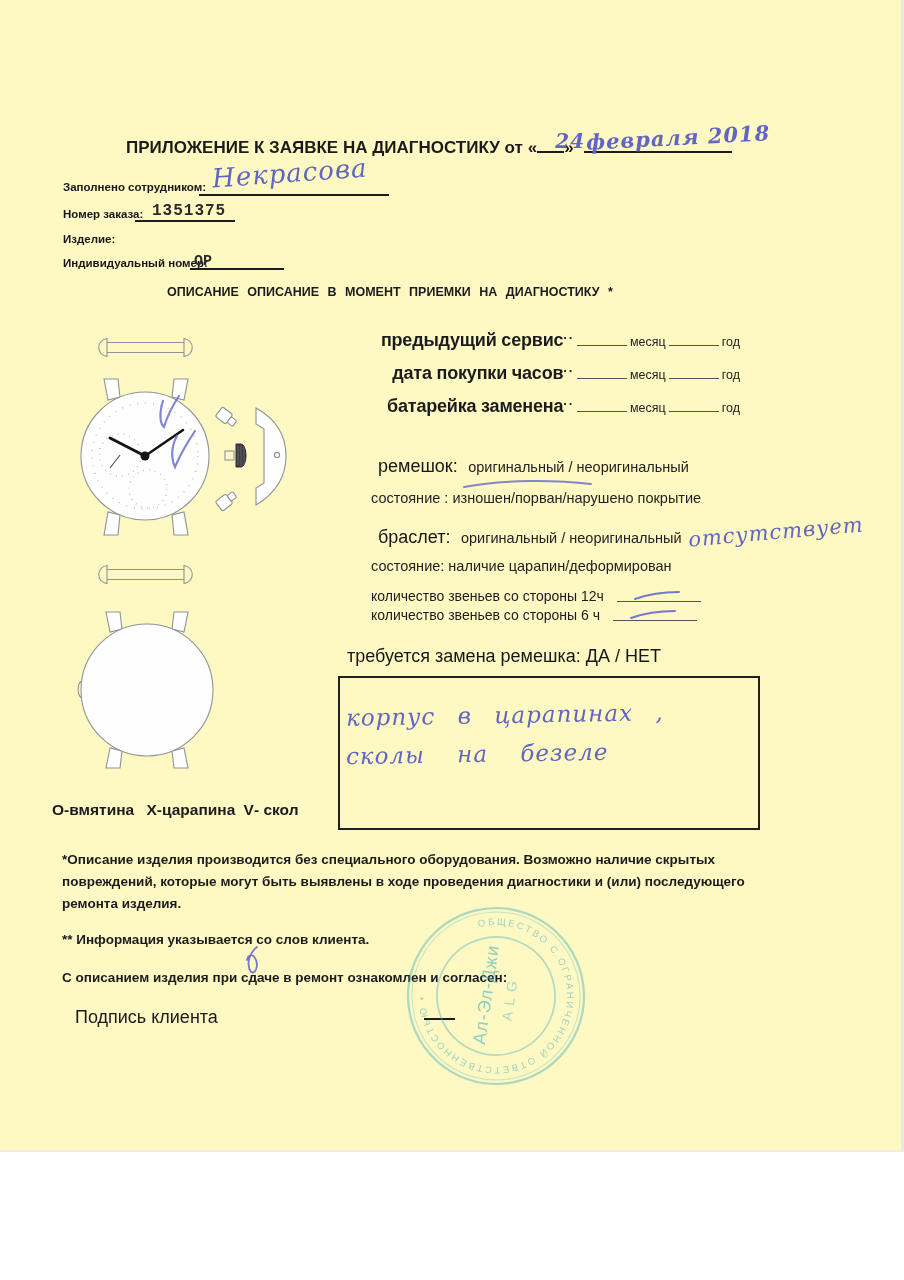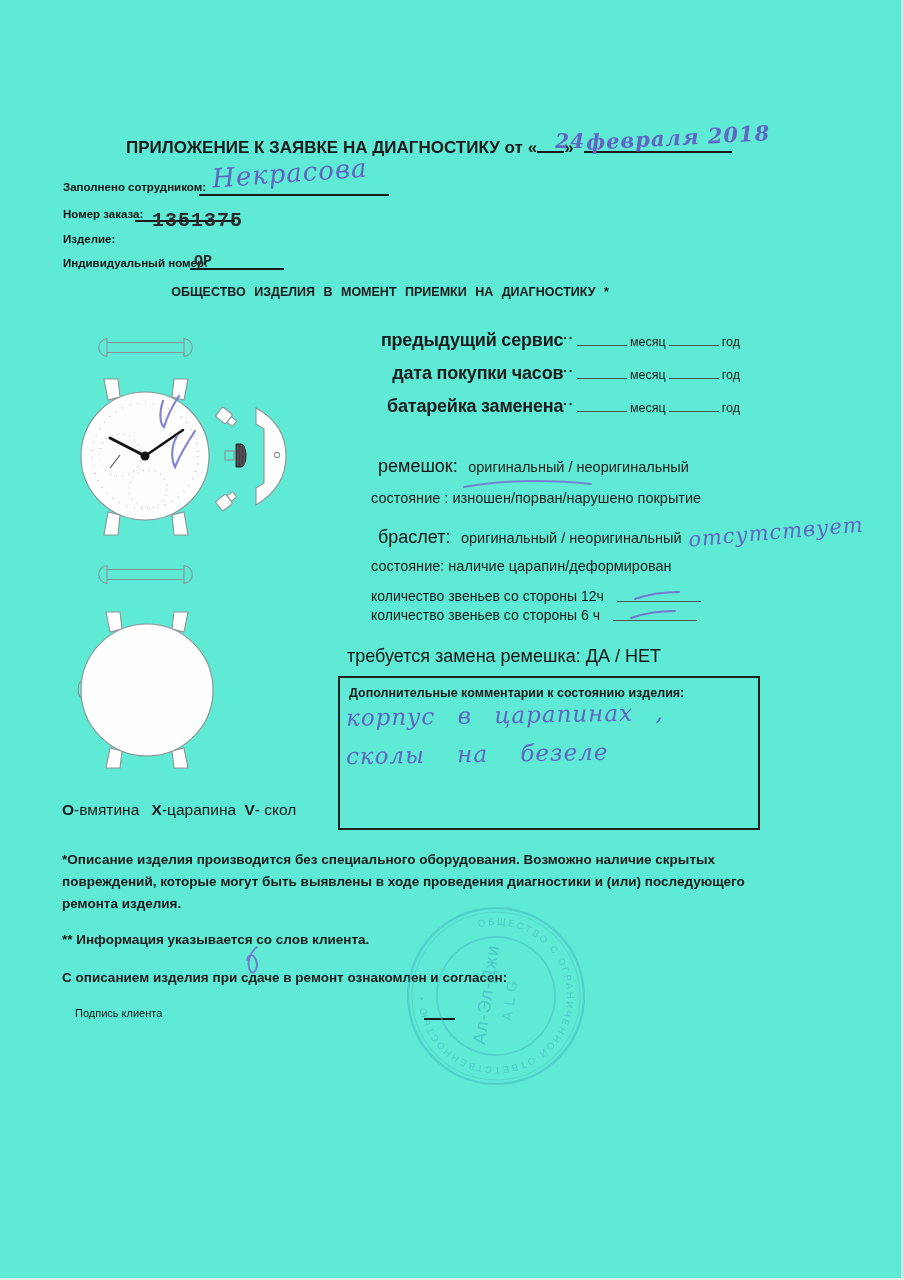--- a/index.html
+++ b/index.html
@@ -1,18 +1,18 @@
 <!DOCTYPE html>
 <html><head>
 <meta charset="utf-8">
 <style>
   html,body{margin:0;padding:0;background:#ffffff;}
   #page{
-    position:relative; width:904px; height:1280px; overflow:hidden;
-    background:#5eead4; color:#1b1b1d;
+    position:relative; width:904px; height:1152px; overflow:hidden;
+    background:#fef9c3; color:#1b1b1d;
     font-family:"Liberation Sans", sans-serif;
   }
   .abs{position:absolute; white-space:nowrap;}
   .lbl{font-weight:700; font-size:11.5px; color:#161618;}
   .mono{font-family:"Liberation Mono", monospace; font-weight:700; color:#2a2a2c;}
   .blank{display:inline-block; border-bottom:2px solid #1b1b1d; height:2px; position:relative; vertical-align:baseline;}
   .uline{position:absolute; border-bottom:2px solid #1b1b1d; height:0;}
   .thinline{position:absolute; border-bottom:1.4px solid #555; height:0;}
   .hand{
     font-family:"DejaVu Serif", serif; font-style:italic;
@@ -46,29 +46,29 @@
     <span>ПРИЛОЖЕНИЕ К ЗАЯВКЕ НА ДИАГНОСТИКУ от</span><span style="margin-left:5px;">«</span><span class="blank" style="width:27px;"><span class="hand" style="position:absolute; left:18px; top:-20px; font-size:20px;">24</span></span><span>»</span>
     <span class="blank" style="width:148px; margin-left:6px;"><span class="hand" style="position:absolute; left:2px; top:-24px; font-size:21px; transform:rotate(-3deg); white-space:nowrap;">февраля 2018</span></span>
   </div>
 
   <div class="abs lbl" style="left:63px; top:181px;">Заполнено сотрудником:</div>
   <div class="uline" style="left:199px; top:194px; width:190px;"></div>
   <div class="abs hand" style="left:212px; top:158px; font-size:26px; transform:rotate(-4deg);">Некрасова</div>
 
   <div class="abs lbl" style="left:63px; top:208px;">Номер заказа:</div>
   <div class="uline" style="left:135px; top:220px; width:100px;"></div>
-  <div class="abs mono" style="left:152px; top:209px; font-size:20px; letter-spacing:1px;">1351375</div>
+  <div class="abs mono" style="left:152px; top:202px; font-size:16px; letter-spacing:1px;">1351375</div>
 
   <div class="abs lbl" style="left:63px; top:233px;">Изделие:</div>
 
   <div class="abs lbl" style="left:63px; top:257px;">Индивидуальный номер:</div>
   <div class="uline" style="left:190px; top:268px; width:94px;"></div>
   <div class="abs mono" style="left:194px; top:253px; font-size:15px;">OP</div>
 
-  <div class="abs" style="left:150px; top:285px; width:480px; text-align:center; font-weight:700; font-size:12.5px; word-spacing:5px;">ОБЩЕСТВО ИЗДЕЛИЯ В МОМЕНТ ПРИЕМКИ НА ДИАГНОСТИКУ *</div>
+  <div class="abs" style="left:150px; top:285px; width:480px; text-align:center; font-weight:700; font-size:12.5px; word-spacing:5px;">ОПИСАНИЕ ОПИСАНИЕ В МОМЕНТ ПРИЕМКИ НА ДИАГНОСТИКУ *</div>
 
   <svg class="abs" style="left:60px; top:325px;" width="240" height="460" viewBox="0 0 240 460">
 
     <g>
       <path class="sketch" d="M47,17.5 H124 M47,27.5 H124"></path>
       <path class="sketch" d="M47,13.5 C36,15 36,30 47,31.5 L47,13.5 Z"></path>
       <path class="sketch" d="M124,13.5 C135,15 135,30 124,31.5 L124,13.5 Z"></path>
     </g>
 
     <g>
@@ -174,38 +174,37 @@
   </svg>
   <div class="abs" style="left:371px; top:607px; font-size:14px;">количество  звеньев со стороны 6 ч</div>
   <div class="thinline" style="left:613px; top:620px; width:84px;"></div>
   <svg class="abs" style="left:629px; top:608px;" width="48" height="13">
     <path class="penstroke" stroke-width="2" d="M2,10 C16,5 34,3 46,3"></path>
   </svg>
 
   <div class="abs bigbold" style="left:347px; top:646px;">требуется замена ремешка: ДА / НЕТ</div>
 
   <div id="comments-box">
-    <div class="boxlbl">Дополнительные комментарии к состоянию изделия:</div>
     <div class="hand" style="position:absolute; left:6px; top:24px; font-size:23px; word-spacing:14px; transform:rotate(-1deg); white-space:nowrap;">корпус  в царапинах ,</div>
     <div class="hand" style="position:absolute; left:6px; top:63px; font-size:23px; word-spacing:24px; transform:rotate(-1deg); white-space:nowrap;">сколы  на  безеле</div>
   </div>
 
-  <div class="abs" style="left:62px; top:801px; font-size:15.5px; font-weight:400;text-align:center;">
+  <div class="abs" style="left:52px; top:801px; font-size:15.5px; font-weight:700;text-align:center;">
     <b>О</b><span>-вмятина</span>
     <b style="margin-left:8px;">Х</b><span>-царапина</span>
     <b style="margin-left:4px;">V</b><span>- скол</span>
   </div>
 
   <div class="abs footnote" style="left:62px; top:849px; width:698px;">*Описание изделия производится без специального оборудования. Возможно наличие скрытых повреждений, которые могут быть выявлены в ходе проведения диагностики и (или) последующего ремонта изделия.</div>
   <div class="abs footnote" style="left:62px; top:929px;">** Информация указывается со слов клиента.</div>
   <div class="abs footnote" style="left:62px; top:967px;">С описанием изделия при сдаче в ремонт ознакомлен и согласен:</div>
   <svg class="abs" style="left:243px; top:944px;" width="22" height="36">
     <path class="penstroke" stroke-width="1.8" d="M14,3 C6,9 3,21 8,28 C13,31 16,20 12,14 C9,9 5,11 4,16"></path>
   </svg>
-  <div class="abs" style="left:75px; top:1007px; font-size:11px;">Подпись клиента</div>
+  <div class="abs" style="left:75px; top:1007px; font-size:18px;">Подпись клиента</div>
   <div class="uline" style="left:424px; top:1018px; width:31px;"></div>
 
   <svg id="stamp" class="abs" style="left:402px; top:902px;" width="188" height="188" viewBox="0 0 188 188">
     <defs>
       <path id="ringpath" d="M94,23 a71,71 0 1 1 -0.01,0"></path>
     </defs>
     <circle cx="94" cy="94" r="88" fill="none" stroke="#43aebf" stroke-width="2.2" opacity="0.5"></circle>
     <circle cx="94" cy="94" r="84" fill="none" stroke="#43aebf" stroke-width="1" opacity="0.35"></circle>
     <circle cx="94" cy="94" r="59" fill="none" stroke="#43aebf" stroke-width="1.8" opacity="0.45"></circle>
     <text font-size="9.5" letter-spacing="2.2" class="stamp-ink" opacity="0.6">

